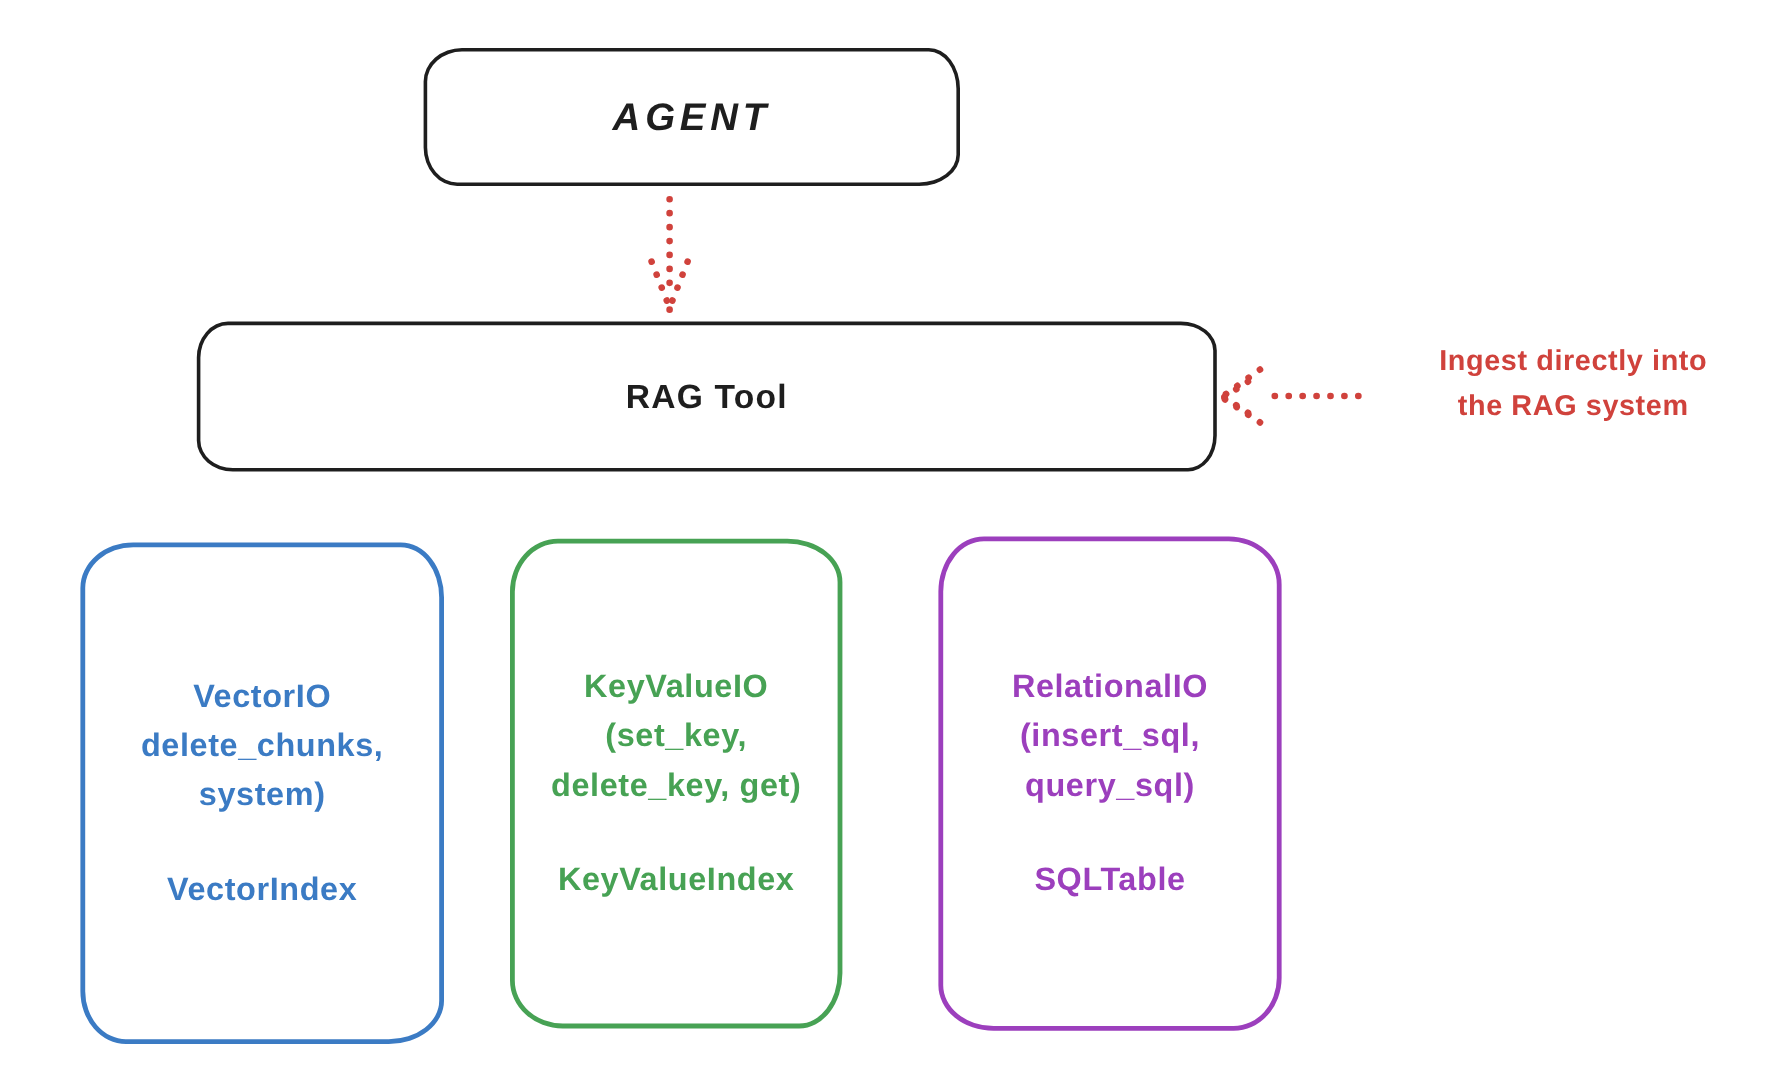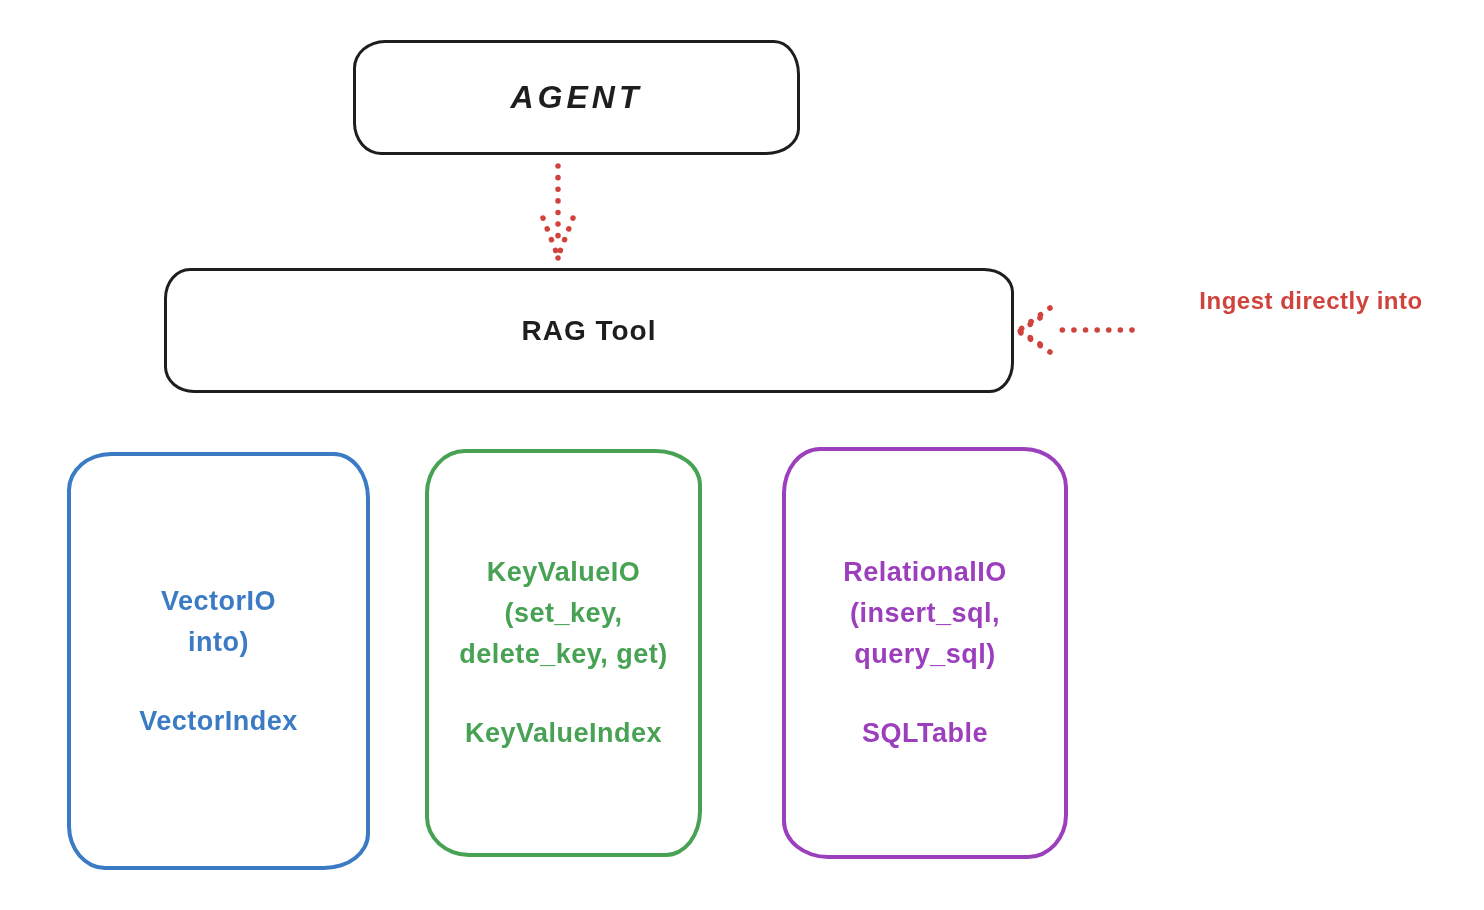--- a/index.html
+++ b/index.html
@@ -126,25 +126,27 @@
   <svg class="arrow-svg arrow-h" width="140" height="58" viewBox="0 0 140 58">
     <line class="dotted" x1="126" y1="28" x2="52" y2="28"></line>
     <line class="dotted" x1="44" y1="6" x2="12" y2="29"></line>
     <line class="dotted" x1="44" y1="50" x2="12" y2="29"></line>
     <line class="dotted" x1="34" y1="16" x2="14" y2="29"></line>
     <line class="dotted" x1="34" y1="42" x2="14" y2="29"></line>
   </svg>
 
   <div class="annotation">
     <div>Ingest directly into</div>
+    <div>the RAG system</div>
   </div>
 
   <div class="sketch-box io-box box-vector" style="border-color: rgb(59, 123, 196); color: rgb(59, 123, 196);">
     <div>VectorIO</div>
-    <div>into)</div>
+    <div>delete_chunks,</div>
+    <div>system)</div>
     <div class="spacer"></div>
     <div>VectorIndex</div>
   </div>
 
   <div class="sketch-box io-box box-keyvalue" style="border-color: rgb(71, 162, 84); color: rgb(71, 162, 84);">
     <div>KeyValueIO</div>
     <div>(set_key,</div>
     <div>delete_key, get)</div>
     <div class="spacer"></div>
     <div>KeyValueIndex</div>

